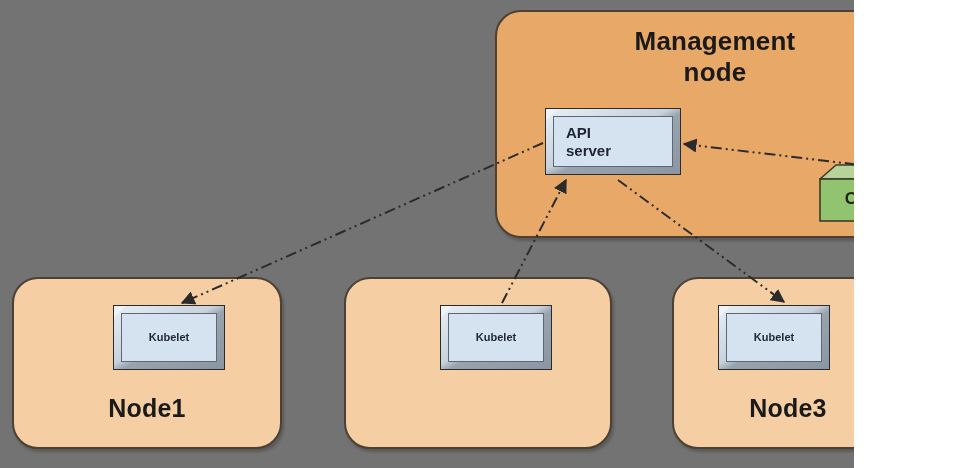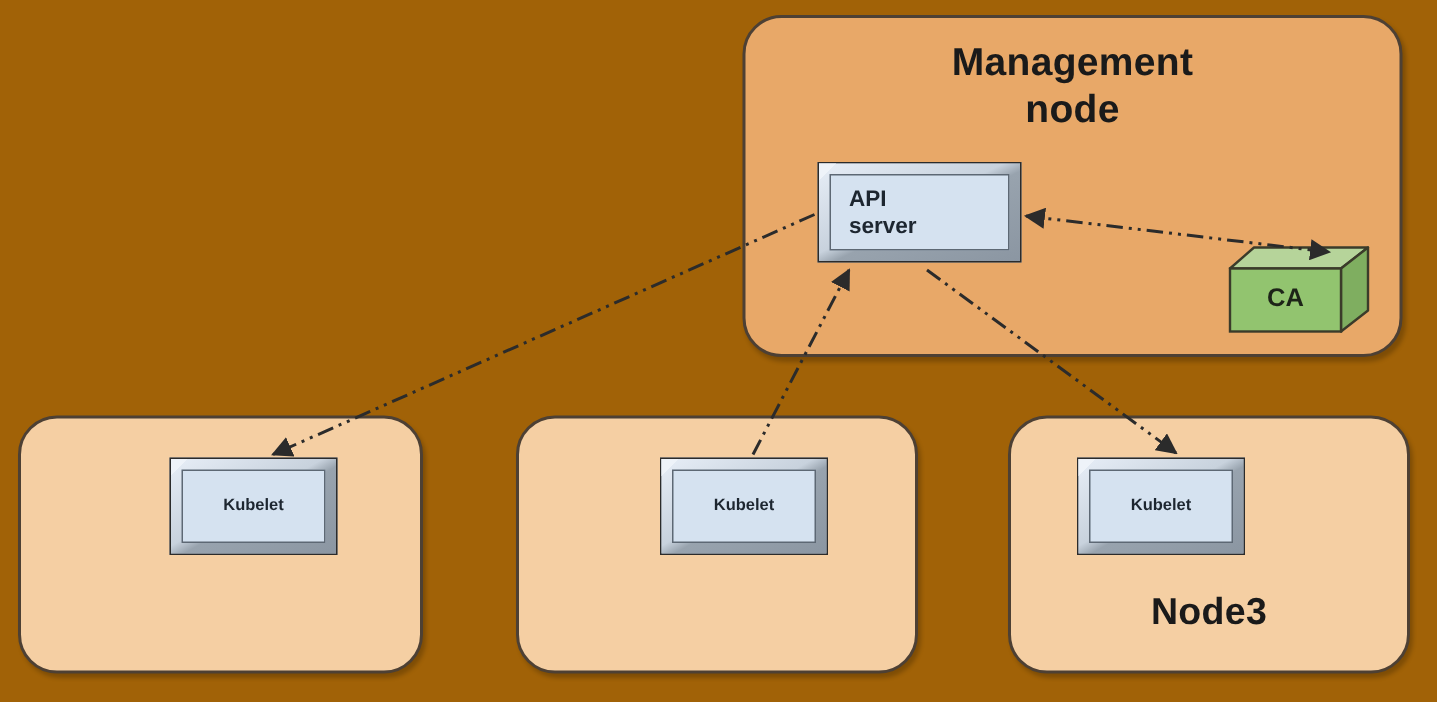--- a/index.html
+++ b/index.html
@@ -6,23 +6,23 @@
   html, body {
     margin: 0;
     padding: 0;
     background: #ffffff;
   }
   body {
     font-family: "Liberation Sans", sans-serif;
   }
   #canvas {
     position: relative;
-    width: 958px;
+    width: 854px;
     height: 468px;
-    background: #a16207;
+    background: #737373;
     overflow: hidden;
   }
 
   
   .group-box {
     position: absolute;
     box-sizing: border-box;
     border: 2px solid #4d4034;
     border-radius: 26px;
     box-shadow: 2px 3px 3px rgba(0,0,0,0.22);
@@ -59,21 +59,21 @@
     left: 530px;
     top: 26px;
     width: 370px;
   }
   .worker-caption {
     top: 394px;
     font-size: 25px;
   }
   #node1-caption { left: 12px;  width: 270px; }
   #node2-caption { left: 344px; width: 268px; }
-  #node3-caption { left: 672px; width: 268px; }
+  #node3-caption { left: 654px; width: 268px; }
 
   
   .bevel-box {
     position: absolute;
     box-sizing: border-box;
     border: 1.5px solid #2b2b2b;
     background: #aab3bd;
     padding: 7px;
   }
   .bevel-box::before {
@@ -165,20 +165,21 @@
 </head>
 <body>
 
 <div id="canvas">
 
   <div class="group-box" id="mgmt-node"></div>
   <div class="group-caption" id="mgmt-caption">Management
 node</div>
 
   <div class="group-box worker-node" id="node1"></div>
+  <div class="group-caption worker-caption" id="node1-caption">Node1</div>
 
   <div class="group-box worker-node" id="node2"></div>
 
   <div class="group-box worker-node" id="node3"></div>
   <div class="group-caption worker-caption" id="node3-caption">Node3</div>
 
   <div class="bevel-box" id="api-server">
     <div class="bevel-inner">
       <span class="bevel-label">API
 server</span>

